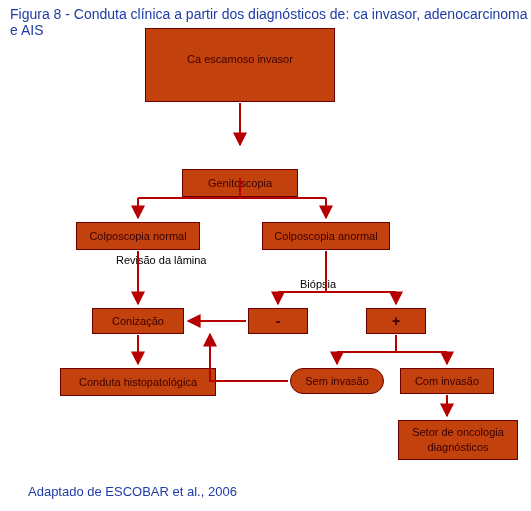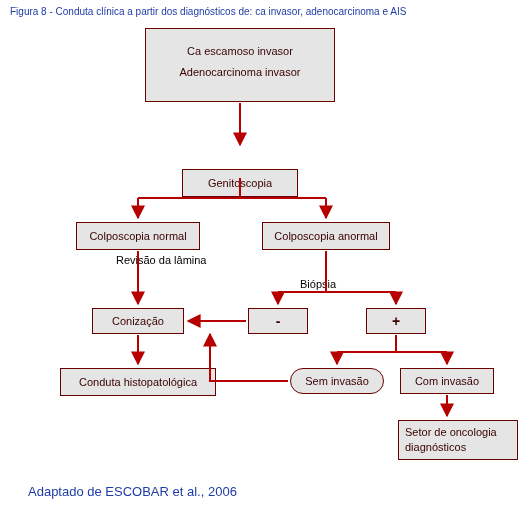--- a/index.html
+++ b/index.html
@@ -11,36 +11,36 @@
     font-family: Arial, Helvetica, sans-serif;
     font-size: 11px;
     color: #000;
     position: relative;
     overflow: hidden;
   }
   .title {
     position: absolute;
     left: 10px;
     top: 6px;
-    font-size: 10px;
+    font-size: 14px;
     color: #1f3ca6;
   }
   .footer {
     position: absolute;
     left: 28px;
     bottom: 12px;
     font-size: 13px;
     color: #1f3ca6;
   }
   .node {
     position: absolute;
-    background: #e5e5e5;
+    background: #c2410c;
     border: 1px solid #6b0000;
     color: #3a0000;
-    text-align: left;
+    text-align: center;
     display: flex;
     flex-direction: column;
     justify-content: center;
     align-items: center;
     line-height: 1.35;
     padding: 4px 6px;
     box-sizing: border-box;
     font-size: 11px;
   }
   .small-label {
@@ -58,21 +58,20 @@
   }
 </style>
 </head>
 <body>
 
 <div class="title">Figura 8 - Conduta clínica a partir dos diagnósticos de: ca invasor, adenocarcinoma e AIS</div>
 
 <div class="node" style="left:145px; top:28px; width:190px; height:74px;">
   <div>Ca escamoso invasor</div>
   <div style="height:6px;"></div>
-  <div>Adenocarcinoma invasor</div>
   <div style="height:6px;"></div>
 </div>
 
 <div class="node" style="left:182px; top:149px; width:116px; height:28px;margin-top:20px;">Genitoscopia</div>
 
 <div class="node" style="left:76px; top:222px; width:124px; height:28px;">Colposcopia normal</div>
 
 <div class="node" style="left:262px; top:222px; width:128px; height:28px;">Colposcopia anormal</div>
 
 <div class="small-label" style="left:116px; top:254px;">Revisão da lâmina</div>

